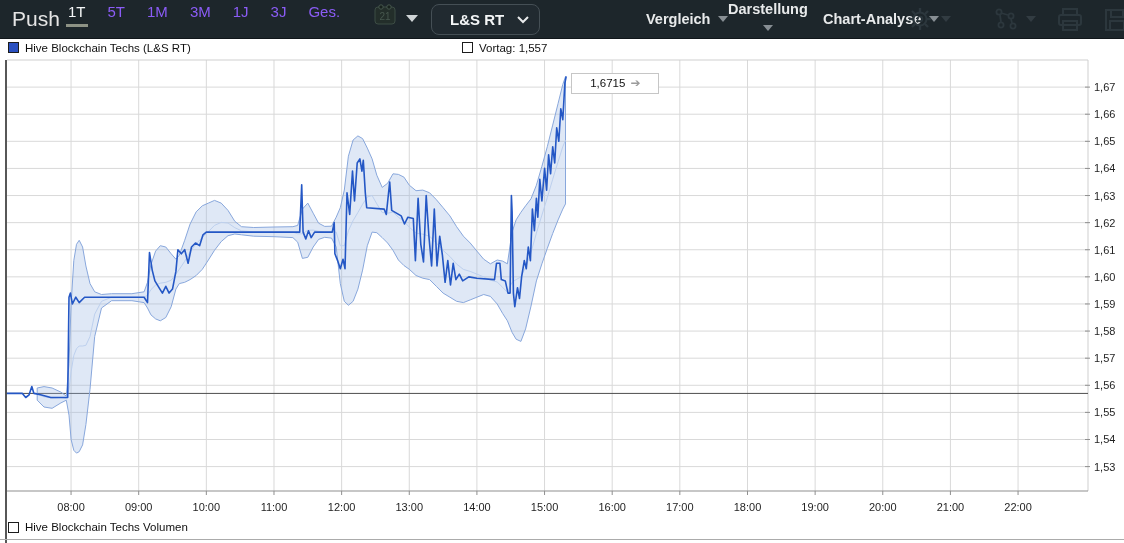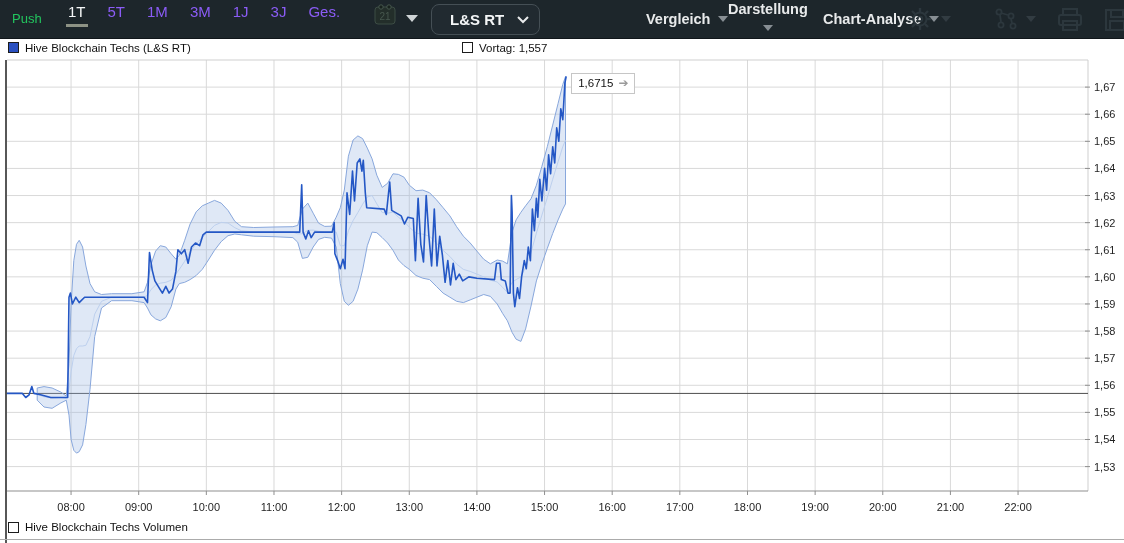--- a/index.html
+++ b/index.html
@@ -2,21 +2,21 @@
 <html><head>
 <meta charset="utf-8">
 <style>
   html,body{margin:0;padding:0;background:#fff;}
   body{width:1124px;height:543px;overflow:hidden;position:relative;
        font-family:"Liberation Sans",sans-serif;}
   .abs{position:absolute;}
   
   .toolbar{position:absolute;left:0;top:0;width:1124px;height:38px;background:#1d262b;
            border-bottom:1px solid #10161a;z-index:5;}
-  .tb-text{position:absolute;top:0;height:38px;line-height:38px;color:#22c55e;font-size:13px;
+  .tb-text{position:absolute;top:0;height:38px;line-height:38px;color:#e5e5e5;font-size:21px;
            background:none;border:none;padding:0;cursor:pointer;font-family:"Liberation Sans",sans-serif;}
   .ranges{position:absolute;left:68px;top:0;height:24px;display:flex;gap:22px;align-items:center;}
   .range{position:relative;color:#8b5cf6;font-size:15px;line-height:38px;height:38px;
          background:none;border:none;padding:0;cursor:pointer;font-family:"Liberation Sans",sans-serif;}
   .range.active{color:#f4f6f7;}
   .range.active::after{content:"";position:absolute;left:-2px;right:-2px;bottom:4px;height:3px;background:#8d9285;}
   .caret{display:inline-block;width:0;height:0;border-left:6px solid transparent;
          border-right:6px solid transparent;border-top:7px solid #cfd4d6;}
   .caret.menu{border-left-width:5px;border-right-width:5px;border-top:6px solid #878e93;}
   .caret.dim{border-left-width:5px;border-right-width:5px;border-top:6px solid #323c42;}
@@ -31,21 +31,21 @@
   .dimicon{position:absolute;top:7px;cursor:pointer;}
   
   .legend-row{position:absolute;top:42px;left:0;width:1124px;height:16px;z-index:4;}
   .legend-item{position:absolute;top:0;display:flex;align-items:flex-start;gap:6px;cursor:pointer;}
   .swatch{width:9px;height:9px;border:1px solid #1c1c1c;display:inline-block;}
   .legend-label{font-size:11.5px;color:#101010;white-space:nowrap;}
   .vol-legend{position:absolute;top:521px;left:8px;display:flex;align-items:center;gap:6px;z-index:4;cursor:pointer;}
   
   #plot{position:absolute;left:0;top:0;width:1124px;height:543px;z-index:1;}
   .price-tag{position:absolute;z-index:3;background:#fff;border:1px solid #c6c6c6;
-             height:17px;line-height:17px;padding:1px 6px;font-size:11.5px;color:#111;
+             height:17px;line-height:17px;padding:1px 18px;font-size:11.5px;color:#111;
              display:flex;align-items:center;gap:5px;white-space:nowrap;}
   .price-tag .arrow{color:#9b9b9b;font-size:12px;}
 </style>
 </head>
 <body>
 
 <svg id="plot" viewBox="0 0 1124 543">
     <g>
       <line x1="7" x2="1088" y1="87.10691823899373" y2="87.10691823899373" stroke="#d9d9d9"></line>
       <line x1="7" x2="1088" y1="114.21383647798746" y2="114.21383647798746" stroke="#d9d9d9"></line>

